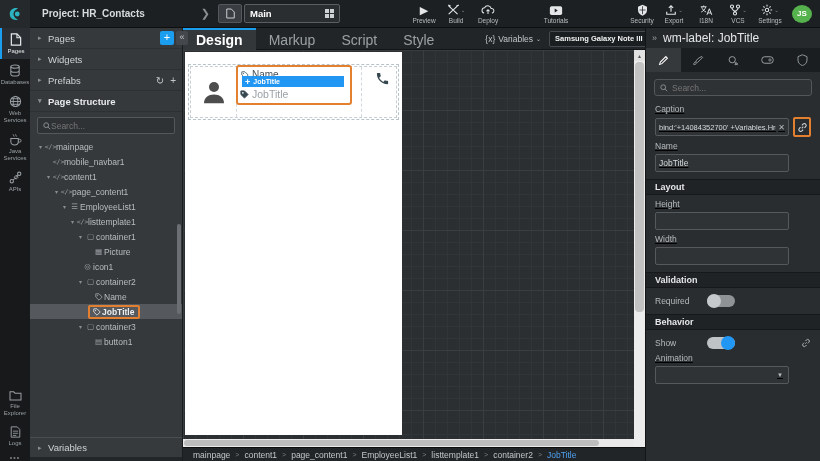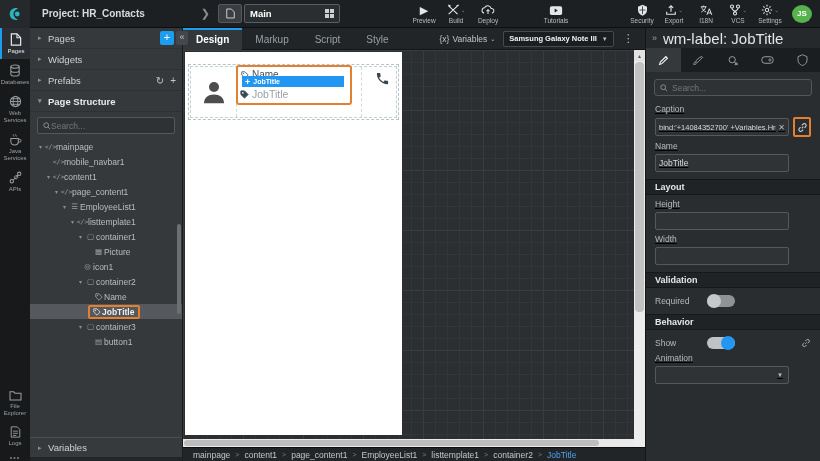--- a/index.html
+++ b/index.html
@@ -60,21 +60,21 @@
   .trow.sel { background:#55585c; color:#eceeef; }
   .sel-box { display:inline-flex; align-items:center; border:2px solid #e2802f; border-radius:2px; padding:0 4px 0 1px; height:14px; }
   .tree-scroll { position:absolute; right:1px; top:85px; width:4px; height:90px; background:#6b6f73; border-radius:2px; }
   .lp-vars { height:20px; flex:none; border-top:1px solid #4a4e51; background:#373a3d; display:flex; align-items:center;
     padding:0 8px; color:#cfd2d4; font-size:9.5px; cursor:pointer; }
   .lp-foot { height:4px; flex:none; background:#232628; }
 
   
   .center { position:absolute; left:183px; top:28px; width:462px; height:433px; display:flex; flex-direction:column; }
   .toolbar { height:22px; background:#222527; display:flex; align-items:center; flex:none; border-bottom:1px solid #121416; }
-  .dtab { height:22px; display:flex; align-items:center; padding:0 13px; color:#9aa0a4; font-size:10px; cursor:pointer;
+  .dtab { height:22px; display:flex; align-items:center; padding:0 13px; color:#9aa0a4; font-size:14px; cursor:pointer;
     border-top:2px solid transparent; }
   .dtab.active { color:#fff; font-weight:bold; background:#33373a; border-top:2px solid #1b9df0; }
   .vars-dd { margin-left:38px; color:#c3c7ca; font-size:8.5px; display:flex; align-items:center; gap:3px; cursor:pointer; white-space:nowrap; }
   .dev-dd { margin-left:8px; height:16px; background:#1b1e20; border:1px solid #46494d; border-radius:2px; color:#f0f2f3;
     font-size:7.5px; font-weight:bold; display:flex; align-items:center; padding:0 5px; gap:5px; cursor:pointer; white-space:nowrap; }
   .tbtn { color:#c3c7ca; font-size:11px; margin-left:9px; cursor:pointer; display:flex; align-items:center; }
   .tb-sep { width:1px; height:12px; background:#46494d; margin-left:9px; }
 
   
   .canvas { flex:1; position:relative; background:#2c2f31; overflow:hidden;
@@ -109,21 +109,21 @@
   .breadcrumb { height:14px; background:#222527; border-top:1px solid #0c0e10; display:flex; align-items:center;
     padding:0 10px; gap:5px; font-size:8.5px; color:#c3c7ca; flex:none; white-space:nowrap; }
   .breadcrumb .sep { color:#7a7e82; font-size:7px; }
   .breadcrumb .last { color:#4ea1f0; }
 
   
   .rp { position:absolute; left:645px; top:28px; width:175px; height:433px; background:#2a2d2f; z-index:10;
     border-left:1px solid #121416; display:flex; flex-direction:column; overflow:hidden; }
   .rp-head { height:20px; background:#26292c; display:flex; align-items:center; gap:6px; padding:0 6px; flex:none; }
   .rp-head .dbl { color:#9aa0a4; font-size:9px; }
-  .rp-title { color:#e4e6e8; font-size:15px; }
+  .rp-title { color:#e4e6e8; font-size:12px; }
   .rp-tabs { height:24px; background:#1b1e20; display:flex; flex:none; }
   .rp-tab { flex:1; display:flex; align-items:center; justify-content:center; color:#9aa0a4; cursor:pointer; }
   .rp-tab.active { background:#36393c; color:#fff; }
   .rp-search { margin:7px 8px 4px; height:17px; background:#2f3235; border:1px solid #53575a; border-radius:3px;
     display:flex; align-items:center; padding:0 5px; gap:4px; flex:none; }
   .rp-search input { background:transparent; border:none; outline:none; color:#9aa0a4; font-size:8.5px; width:120px;
     font-family:"Liberation Sans", sans-serif; }
   .fld { padding:4px 9px 0; flex:none;text-decoration:underline; }
   .fld label { display:block; color:#b6babd; font-size:8.5px; margin-bottom:3px; }
   .fld-row { display:flex; align-items:center; gap:4px; }

